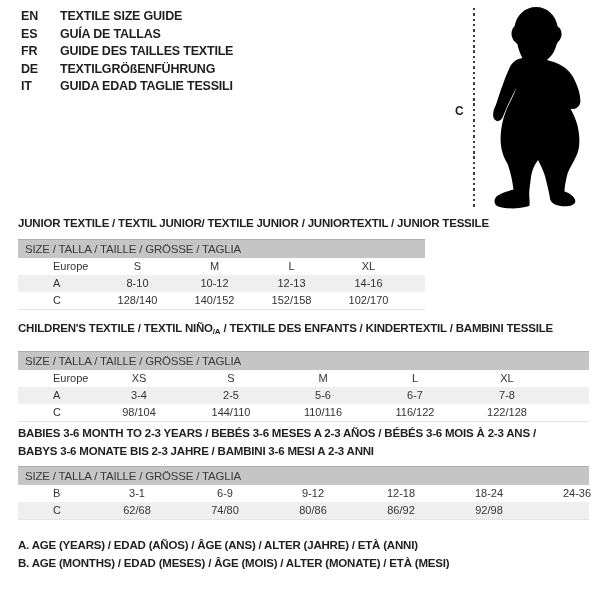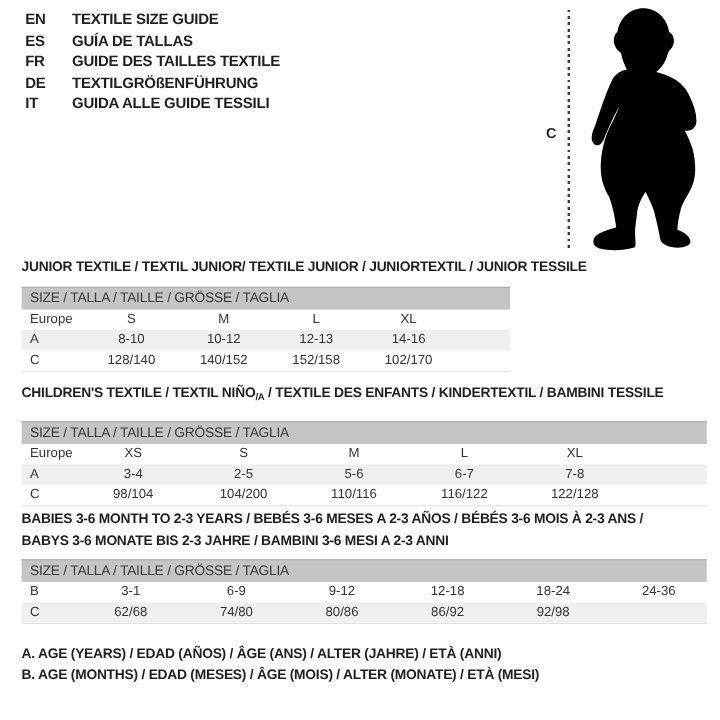--- a/index.html
+++ b/index.html
@@ -26,21 +26,21 @@
   .sub{font-size:8px;vertical-align:-2px;}
 
   
   .size-table{position:absolute;left:18px;font-size:11px;color:var(--text-cell);
               border-bottom:1px solid #e3e3e3;}
   .size-table .bar{background:var(--bar-bg);border-top:1px solid var(--bar-border);
                    height:18px;line-height:18px;padding-left:7px;color:#3a3a3a;
                    font-size:11.5px;letter-spacing:-0.2px;white-space:nowrap;}
   .size-table .row{display:flex;height:17px;line-height:17px;}
   .size-table .row.zebra{background:var(--zebra-bg);}
-  .size-table .lbl{padding-left:7px;white-space:nowrap;flex:none;}
+  .size-table .lbl{padding-left:7px;white-space:nowrap;flex:none;margin-left:28px;}
   .size-table .cell{text-align:center;white-space:nowrap;flex:none;}
   .t1{width:407px;} .t1 .lbl{width:46px;} .t1 .cell{width:77px;}
   .t2{width:571px;} .t2 .lbl{width:40px;} .t2 .cell{width:92px;}
   .t3{width:571px;} .t3 .lbl{width:40px;} .t3 .cell{width:88px;}
 
   
   .notes{position:absolute;left:18px;top:537px;font-weight:700;font-size:11.5px;
          line-height:17.5px;color:var(--text-dark);letter-spacing:-0.2px;}
 </style>
 </head>
@@ -51,21 +51,21 @@
   <div class="lang">
     <span>EN</span>
     <span>TEXTILE SIZE GUIDE</span>
     <span>ES</span>
     <span>GUÍA DE TALLAS</span>
     <span>FR</span>
     <span>GUIDE DES TAILLES TEXTILE</span>
     <span>DE</span>
     <span>TEXTILGRÖßENFÜHRUNG</span>
     <span>IT</span>
-    <span>GUIDA ALLE GUIDE TESSILI</span>
+    <span>GUIDA EDAD TAGLIE TESSILI</span>
   </div>
 
   <div class="dotline"></div>
   <div class="measure-c">C</div>
   <svg class="baby" width="112" height="208" viewBox="0 0 96 212" aria-hidden="true">
     <path fill="#000000" d="
       M44 3
       C55 3 64 11 66 23
       C70 25 71 31 69 35
       C68 38 66 38 65 41
@@ -147,21 +147,21 @@
       <span class="lbl">A</span>
       <span class="cell">3-4</span>
       <span class="cell">2-5</span>
       <span class="cell">5-6</span>
       <span class="cell">6-7</span>
       <span class="cell">7-8</span>
     </div>
     <div class="row">
       <span class="lbl">C</span>
       <span class="cell">98/104</span>
-      <span class="cell">104/200</span>
+      <span class="cell">144/110</span>
       <span class="cell">110/116</span>
       <span class="cell">116/122</span>
       <span class="cell">122/128</span>
     </div>
   </div>
 
   <div class="sec-title" style="top:425px">
     <div>BABIES 3-6 MONTH TO 2-3 YEARS / BEBÉS 3-6 MESES A 2-3 AÑOS / BÉBÉS 3-6 MOIS À 2-3 ANS /</div>
     <div>BABYS 3-6 MONATE BIS 2-3 JAHRE / BAMBINI 3-6 MESI A 2-3 ANNI</div>
   </div>

